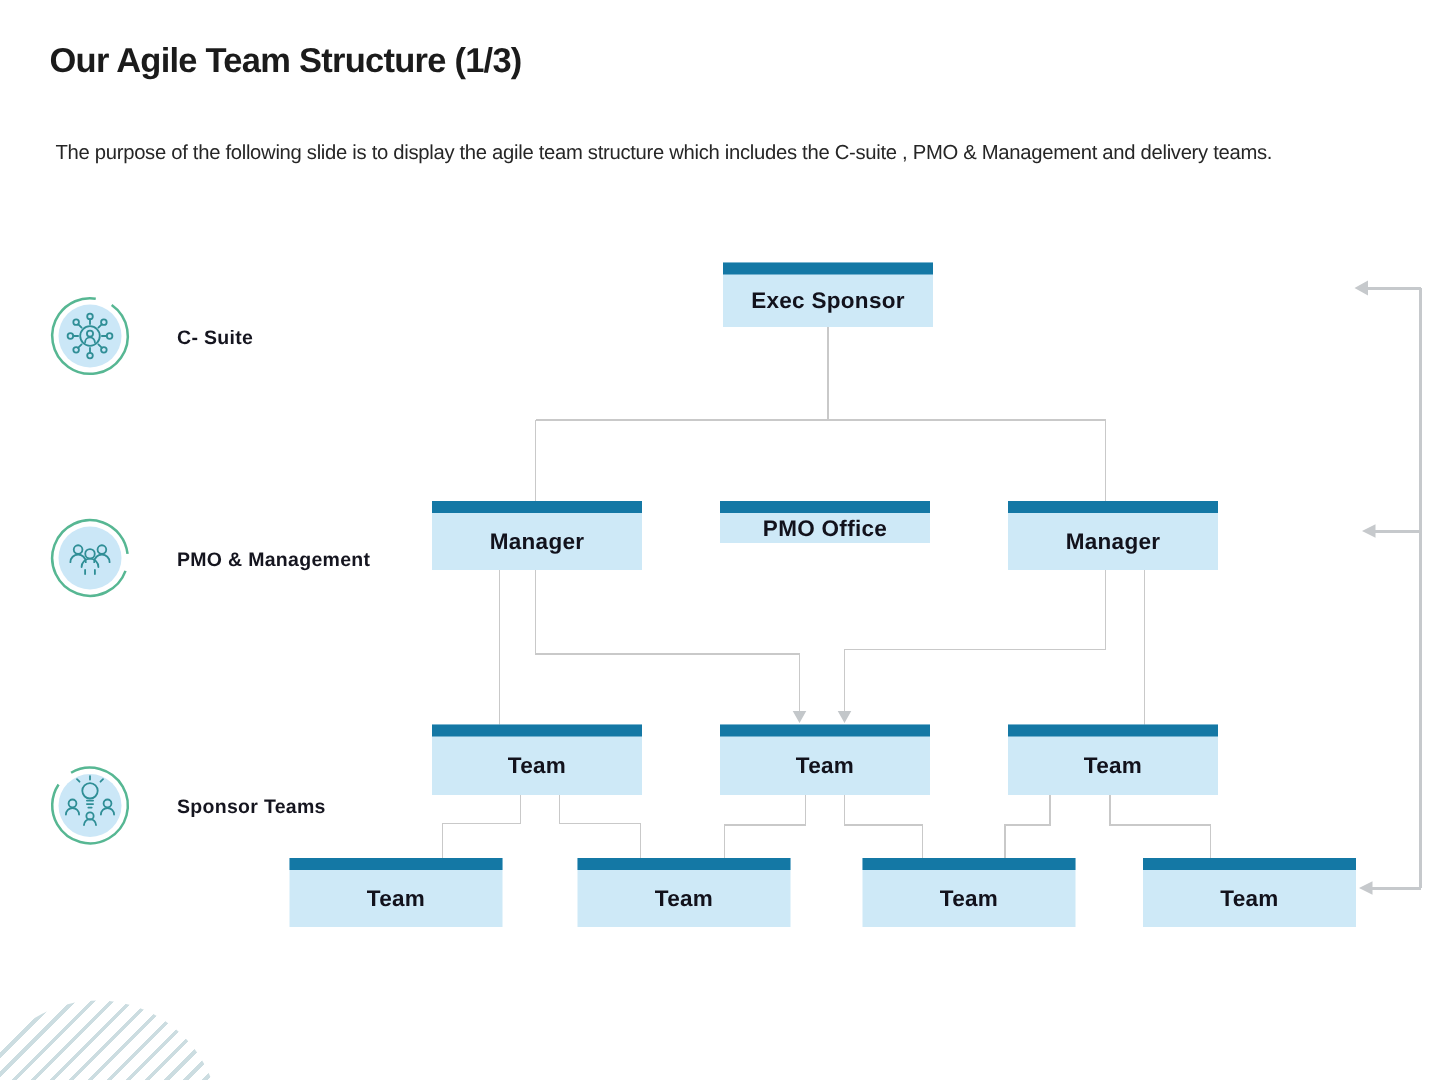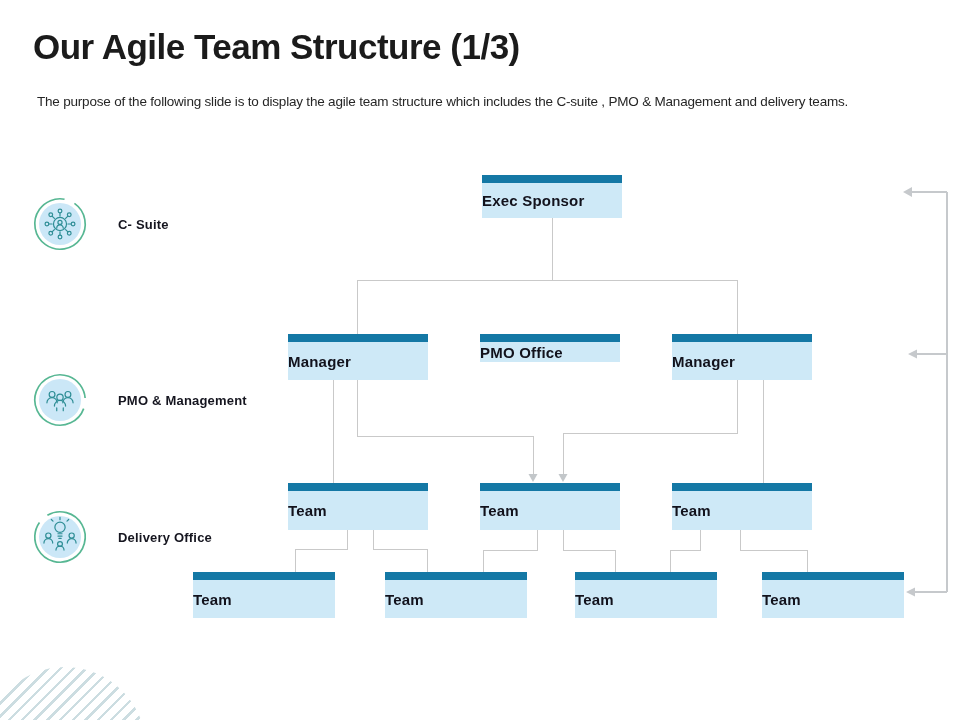--- a/index.html
+++ b/index.html
@@ -2,40 +2,40 @@
 <html style="--bar: #1478a5; --fill: #cee9f7; --text: #12121c; --connector: #c9c9c9; --bracket: #c6c9cc; --ring: #57b793; --icon-stroke: #2f8e96; --icon-fill: #cbe7f7; --stripe: #ccdde1;"><head>
 <meta charset="utf-8">
 <style>
   html,body{margin:0;padding:0;background:#e8e8e8;}
   .slide{
     position:relative;width:960px;height:720px;background:#ffffff;overflow:hidden;
     font-family:"Liberation Sans","DejaVu Sans",sans-serif;margin:0 auto;
   }
   .title{
     position:absolute;left:33px;top:27px;margin:0;
-    font-size:35px;font-weight:bold;letter-spacing:-0.5px;color:#1b1b1b;white-space:nowrap;
+    font-size:23px;font-weight:bold;letter-spacing:-0.5px;color:#1b1b1b;white-space:nowrap;
   }
   .subtitle{
     position:absolute;left:33px;top:90px;margin:4px;
     font-size:13.5px;letter-spacing:-0.2px;color:#262626;white-space:nowrap;
   }
   .legend-item{position:absolute;left:32px;display:flex;align-items:center;gap:30px;}
   .legend-label{font-weight:bold;font-size:13px;color:#15151f;letter-spacing:0.2px;white-space:nowrap;}
   .ring{fill:none;stroke:var(--ring,#57b793);stroke-width:1.8;}
   .inner{fill:var(--icon-fill,#cbe7f7);}
   .glyph{fill:none;stroke:var(--icon-stroke,#2f8e96);stroke-width:1.3;stroke-linecap:round;stroke-linejoin:round;}
   .chart-svg{position:absolute;left:0;top:0;pointer-events:none;}
   .tree-line{fill:none;stroke:var(--connector,#c9c9c9);stroke-width:1;}
   .tree-head{fill:#c3c7ca;stroke:none;}
   .bracket-line{fill:none;stroke:var(--bracket,#c6c9cc);stroke-width:2;}
   .bracket-head{fill:#c6c9cc;stroke:none;}
   .node{
     position:absolute;box-sizing:border-box;
     background:var(--fill,#cee9f7);border-top:8px solid var(--bar,#1478a5);
-    display:flex;align-items:center;justify-content:flex-start;
+    display:flex;align-items:center;justify-content:center;
     font-weight:bold;font-size:15px;color:var(--text,#12121c);letter-spacing:0.2px;
   }
   .striped-circle{
     position:absolute;left:-16px;top:667px;width:162px;height:162px;border-radius:50%;
     background:repeating-linear-gradient(135deg,var(--stripe,#ccdde1) 0 2.5px,transparent 2.5px 9px);
   }
 </style>
 </head>
 <body>
 
@@ -74,21 +74,21 @@
         <circle cx="20.1" cy="20.1" r="2"></circle>
           <circle cx="16" cy="30" r="2"></circle>
           <circle cx="20.1" cy="39.9" r="2"></circle>
         <circle cx="30" cy="44" r="2"></circle>
           <circle cx="39.9" cy="39.9" r="2"></circle>
       </g>
     </svg>
     <span class="legend-label">C- Suite</span>
   </div>
 
-  <div class="legend-item" style="top:372px">
+  <div class="legend-item" style="top:344px">
     <svg width="56" height="56" viewBox="0 0 60 60">
       <circle class="ring" cx="30" cy="30" r="27" stroke-dasharray="157 13" transform="rotate(20 30 30)"></circle>
       <circle class="inner" cx="30" cy="30" r="22.5"></circle>
       <g class="glyph">
         <circle cx="21.5" cy="24" r="3.1"></circle>
           <path d="M16 33 a5.5 5.5 0 0 1 11 0"></path>
         <circle cx="38.5" cy="24" r="3.1"></circle>
           <path d="M33 33 a5.5 5.5 0 0 1 11 0"></path>
         <circle cx="30" cy="27" r="3.4"></circle>
           <path d="M24 36.5 a6 6 0 0 1 12 0"></path>
@@ -107,21 +107,21 @@
         <path d="M27.8 26.5 h4.4 M27.8 29 h4.4 M28.8 31.5 h2.4"></path>
         <path d="M30 11.5 V9 M22.5 13 l-1.8 -1.8 M37.5 13 l1.8 -1.8"></path>
         <circle cx="17.5" cy="28.5" r="2.8"></circle>
           <path d="M12.8 36.5 a4.7 4.7 0 0 1 9.4 0"></path>
         <circle cx="42.5" cy="28.5" r="2.8"></circle>
           <path d="M37.8 36.5 a4.7 4.7 0 0 1 9.4 0"></path>
         <circle cx="30" cy="37.5" r="2.6"></circle>
           <path d="M25.7 44 a4.3 4.3 0 0 1 8.6 0"></path>
       </g>
     </svg>
-    <span class="legend-label">Delivery Office</span>
+    <span class="legend-label">Sponsor Teams</span>
   </div>
 
   <div class="node" style="left:482px;top:175px;width:140px;height:43px">
     <span>Exec Sponsor</span>
   </div>
 
   <div class="node" style="left:288px;top:334px;width:140px;height:46px">
     <span>Manager</span>
   </div>
   <div class="node" style="left:480px;top:334px;width:140px;height:28px">

